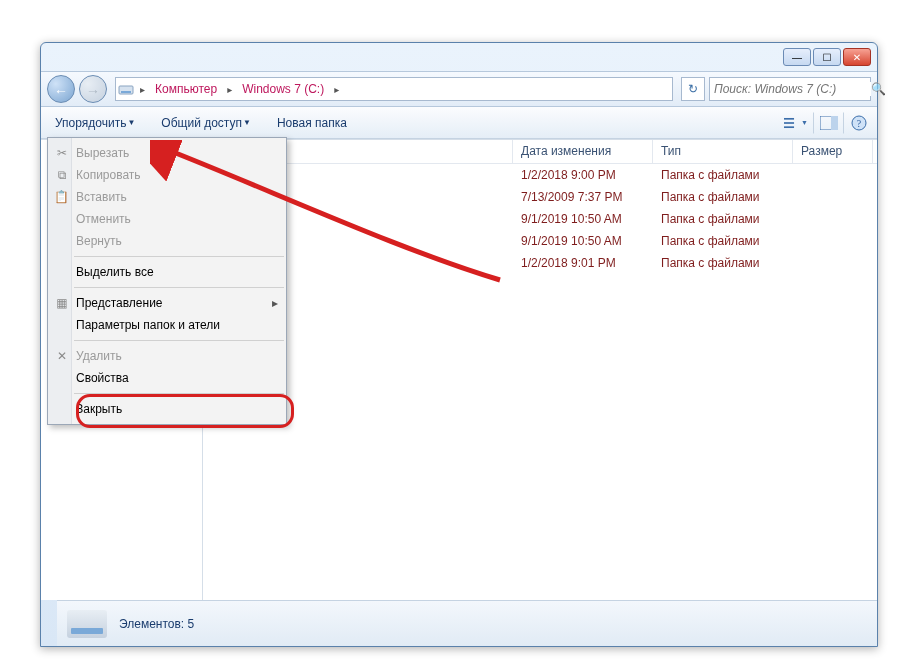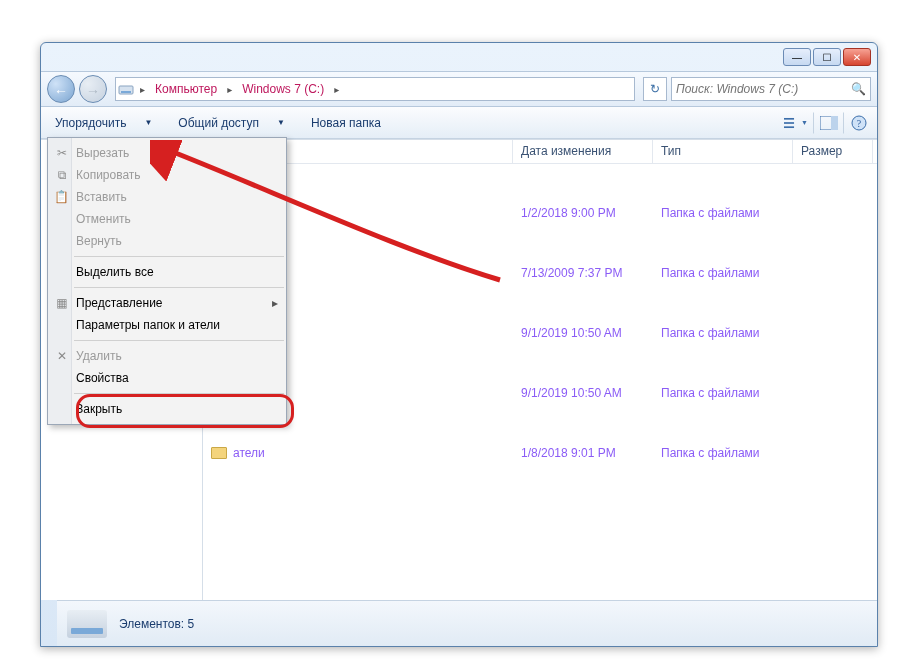--- a/index.html
+++ b/index.html
@@ -75,41 +75,41 @@
 .addr-seg {
   padding: 0 6px;
   height: 100%;
   display:flex; align-items:center;
   color: #be185d;
 }
 .addr-arrow { color:#555; padding:0 4px; font-size:10px; }
 .addr-icon { width: 20px; display:flex; justify-content:center; }
 .addr-refresh { width:24px; height:24px; border:1px solid #a7b9cf; background:#fff; display:flex; align-items:center; justify-content:center; color:#3a6ea5; }
 .search {
-  width: 200px; height: 24px;
+  width: 162px; height: 24px;
   border: 1px solid #a7b9cf; background:#fff;
   display:flex; align-items:center; padding:0 4px;
   color:#888; font-style:italic;
 }
 .search input { border:0; outline:0; flex:1; font-style:italic; color:#888; font-family:inherit; font-size:12px; }
 .search .mag { color:#3a6ea5; font-style:normal; }
 
 .toolbar {
   height: 32px;
   background: linear-gradient(#fbfcfe, #e5eef7);
   border-bottom: 1px solid #c5d3e2;
   display: flex;
   align-items: center;
   padding: 0 8px;
   gap: 14px;
   position: relative;
 }
 .tool-item {
   color: #1a3c6e;
-  display: flex; align-items:center; gap:18px;
+  display: flex; align-items:center; gap:1px;
   padding: 3px 6px;
 }
 .tool-item .dd { font-size: 8px; }
 .tool-right { margin-left:auto; display:flex; gap:4px; align-items:center; }
 .tool-icon { width:26px; height:22px; border:1px solid transparent; display:flex; align-items:center; justify-content:center; color:#3c6eaa; }
 .tool-icon.sep { border-left:1px solid #c5d3e2; padding-left:6px; }
 
 .content {
   position:absolute;
   top: 96px;
@@ -137,21 +137,21 @@
 }
 .col-head > div {
   padding: 4px 8px;
   border-right: 1px solid #e3e8ef;
 }
 .c-name { width: 310px; }
 .c-date { width: 140px; }
 .c-type { width: 140px; }
 .c-size { width: 80px; }
 .rows { }
-.row { display:flex; height: 22px; align-items:center; color:#8b5cf6;margin-top:38px; }
+.row { display:flex; height: 22px; align-items:center; color:#7f1d1d; }
 .row > div { padding: 0 8px; }
 .row .c-name { display:flex; align-items:center; gap:6px; }
 .row .fico { width:16px; height:12px; background:#f4d47c; border:1px solid #caa846; border-radius:1px; }
 
 .status {
   position:absolute;
   left:16px; right:0; bottom:0;
   height: 46px;
   background: linear-gradient(#f3f7fc, #e1ebf5);
   border-top:1px solid #c5d3e2;
@@ -387,21 +387,21 @@
             </div>
             <div class="c-date">9/1/2019 10:50 AM</div>
             <div class="c-type">Папка с файлами</div>
             <div class="c-size"></div>
           </div>
           <div class="row">
             <div class="c-name">
               <span class="fico"></span>
               <span>атели</span>
             </div>
-            <div class="c-date">1/8/2018 9:01 PM</div>
+            <div class="c-date">1/2/2018 9:01 PM</div>
             <div class="c-type">Папка с файлами</div>
             <div class="c-size"></div>
           </div>
         </div>
     </div>
   </div>
 
   <div class="status">
     <div class="drive-icon"></div>
     <span>Элементов: 5</span>

